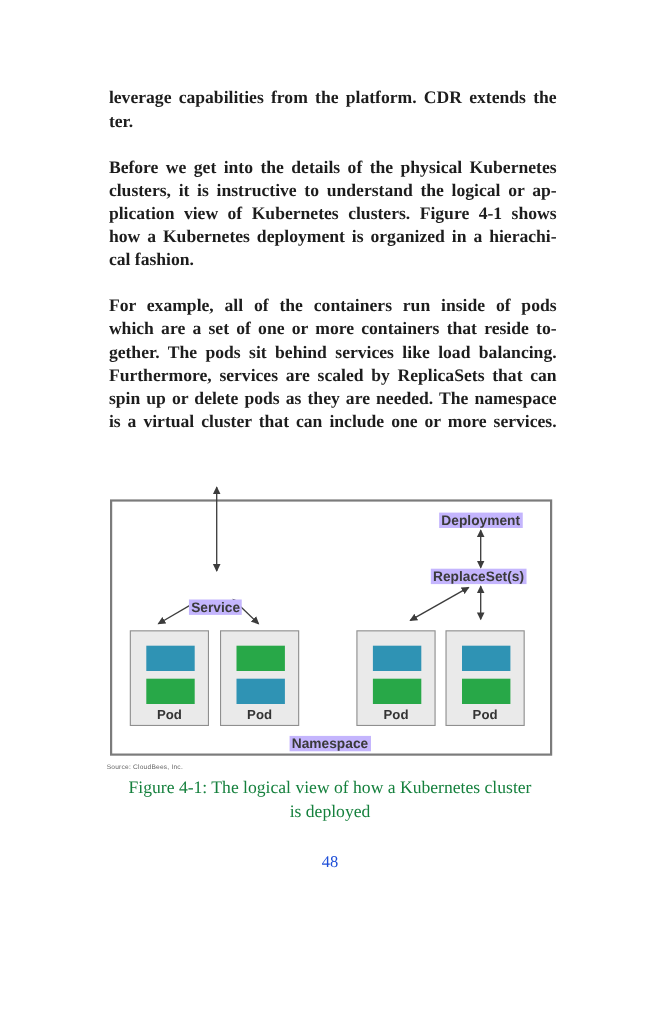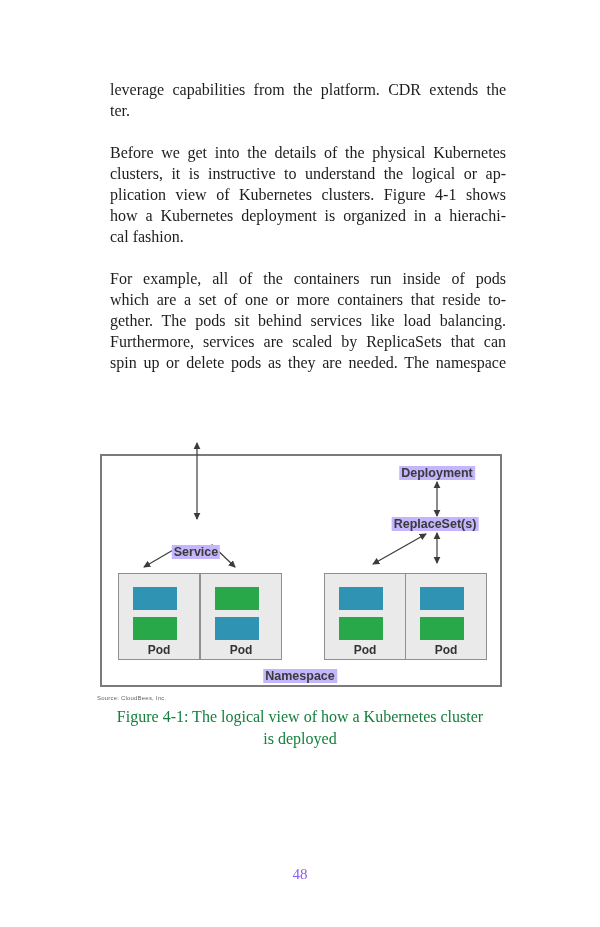--- a/index.html
+++ b/index.html
@@ -2,43 +2,43 @@
 <html><head>
 <meta charset="utf-8">
 <style>
   html,body { margin:0; padding:0; background:#ffffff; }
   .page {
     position:relative; width:600px; height:927px; margin:0 auto;
     background:#ffffff; overflow:hidden;
     font-family:"Liberation Serif", serif; color:#1d1d1d;
   }
   .textblock { position:absolute; left:94px; top:79px; width:412px; font-size:16px; line-height:21px; }
-  .para { margin:0 0 21px 16px; }
+  .para { margin:0 0 21px 5px;font-weight:bold; }
   .line { text-align:justify; text-align-last:justify; }
   .line.last { text-align:left; text-align-last:left; }
 
   .figure { position:absolute; left:0; top:435px; width:600px; height:272px; }
   .ns-box { position:absolute; left:100px; top:19px; width:398px; height:229px; border:2px solid #7b7b7b; background:#ffffff; }
   .arrow-layer { position:absolute; left:0; top:0; width:600px; height:272px; pointer-events:none; }
   .diagram-label {
     position:absolute; transform:translate(-50%,-50%); white-space:nowrap;
     font-family:"Liberation Sans", sans-serif; font-size:12.5px; font-weight:600; color:#3a3a3a;
     background:#c4b5fd; padding:0 2px;
   }
-  .pod { position:absolute; top:138px; width:82px; height:87px; background:#eaeaea; border:1px solid #8f8f8f; box-sizing:border-box; }
+  .pod { position:absolute; top:138px; width:72px; height:87px; background:#eaeaea; border:1px solid #8f8f8f; box-sizing:border-box; }
   .pod-1 { left:118px; } .pod-2 { left:200px; } .pod-3 { left:324px; } .pod-4 { left:405px; }
   .container-rect { position:absolute; left:14px; width:44px; height:23px; }
   .c1 { top:13px; } .c2 { top:43px; }
   .pod-label {
     position:absolute; bottom:2px; left:0; right:0; text-align:center;
     font-family:"Liberation Sans", sans-serif; font-size:12px; font-weight:600; color:#333333;
   }
   .source-note { position:absolute; left:97px; top:260px; font-family:"Liberation Sans", sans-serif; font-size:6px; color:#666666; letter-spacing:0.2px; }
   .caption { position:absolute; left:0; top:706px; width:600px; text-align:center; font-size:16px; line-height:22px; color:#15803d; }
-  .page-number { position:absolute; left:0; top:866px; width:600px; text-align:center; font-size:15px; color:#8b5cf6; }
+  .page-number { position:absolute; left:0; top:776px; width:600px; text-align:center; font-size:15px; color:#1d4ed8; }
 </style>
 </head>
 <body>
 
 <div class="page">
 
   <div class="textblock">
     <div class="para">
       <div class="line">leverage capabilities from the platform. CDR extends the</div>
       <div class="line last">ter.</div>
@@ -49,20 +49,21 @@
       <div class="line">plication view of Kubernetes clusters. Figure 4-1 shows</div>
       <div class="line">how a Kubernetes deployment is organized in a hierachi-</div>
       <div class="line last">cal fashion.</div>
     </div>
     <div class="para">
       <div class="line">For example, all of the containers run inside of pods</div>
       <div class="line">which are a set of one or more containers that reside to-</div>
       <div class="line">gether. The pods sit behind services like load balancing.</div>
       <div class="line">Furthermore, services are scaled by ReplicaSets that can</div>
       <div class="line">spin up or delete pods as they are needed. The namespace</div>
+      <div class="line">is a virtual cluster that can include one or more services.</div>
     </div>
   </div>
 
   <div class="figure">
     <div class="ns-box"></div>
 
     <div class="pod pod-1">
       <div class="container-rect c1" style="background-color: rgb(47, 147, 180);"></div>
       <div class="container-rect c2" style="background-color: rgb(40, 168, 72);"></div>
       <div class="pod-label">Pod</div>

